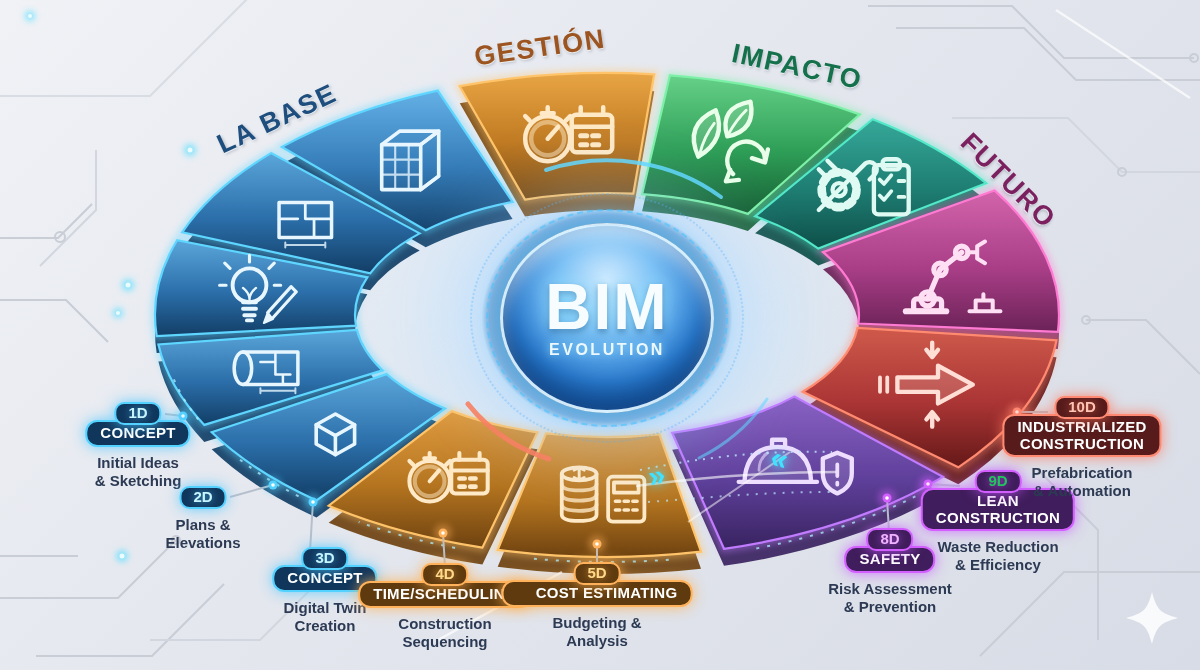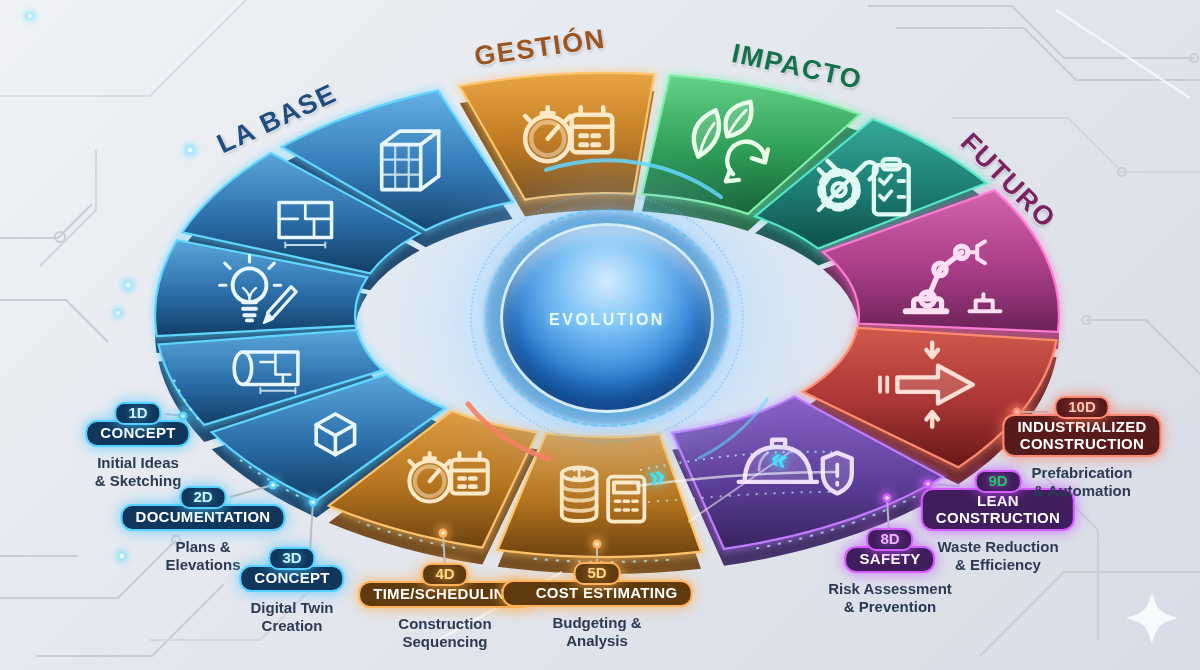--- a/index.html
+++ b/index.html
@@ -374,41 +374,41 @@
         <circle cx="1017" cy="412" r="9" fill="#ff8a74" opacity="0.4" filter="url(#blur3)"></circle>
         <circle cx="1017" cy="412" r="4.5" fill="#ff8a74"></circle>
         <circle cx="1017" cy="412" r="1.8" fill="#ffffff"></circle>
       </g>
 
     <path d="M1152,592 C1157,610 1160,613 1178,618 C1160,623 1157,626 1152,644 C1147,626 1144,623 1126,618 C1144,613 1147,610 1152,592 Z" fill="#fbfcfd" opacity=".92"></path>
   </svg>
 
   <div class="cb-dark"></div>
   <div class="center-badge">
+    <div class="cb-title">BIM</div>
     <div class="cb-sub">EVOLUTION</div>
   </div>
 
   <div id="categories">
       <div class="cat" style="left: 277px; top: 119px; color: rgb(29, 78, 126); transform: translate(-50%, -50%) rotate(-25deg);">LA BASE</div>
       <div class="cat" style="left: 540px; top: 48px; color: rgb(156, 85, 32); transform: translate(-50%, -50%) rotate(-8deg);">GESTIÓN</div>
       <div class="cat" style="left: 797px; top: 67px; color: rgb(21, 112, 76); transform: translate(-50%, -50%) rotate(12deg);">IMPACTO</div>
       <div class="cat" style="left: 1008px; top: 181px; color: rgb(124, 33, 96); transform: translate(-50%, -50%) rotate(45deg);">FUTURO</div>
     </div>
   <div id="callouts">
       <div class="callout" style="left: 138px; top: 402px;">
         <div class="co-tab" style="background: rgb(16, 54, 92); border: 2px solid rgb(84, 210, 255); color: rgb(198, 244, 255); box-shadow: rgba(80, 200, 255, 0.85) 0px 0px 14px; text-shadow: rgba(80, 200, 255, 0.85) 0px 0px 8px;">1D</div>
         <div class="co-pill" style="background: rgb(16, 54, 92); border: 2px solid rgb(84, 210, 255); box-shadow: rgba(80, 200, 255, 0.85) 0px 0px 14px;">CONCEPT</div>
         <div class="co-desc" style="color: rgb(44, 58, 84);">Initial Ideas<br>&amp; Sketching</div>
       </div>
       <div class="callout" style="left: 203px; top: 486px;">
         <div class="co-tab" style="background: rgb(16, 54, 92); border: 2px solid rgb(84, 210, 255); color: rgb(198, 244, 255); box-shadow: rgba(80, 200, 255, 0.85) 0px 0px 14px; text-shadow: rgba(80, 200, 255, 0.85) 0px 0px 8px;">2D</div>
-        <div class="co-pill" style="background: rgb(16, 54, 92); border: 2px solid rgb(84, 210, 255); box-shadow: rgba(80, 200, 255, 0.85) 0px 0px 14px;">DOCUMENTATION</div>
         <div class="co-desc" style="color: rgb(44, 58, 84);">Plans &amp;<br>Elevations</div>
       </div>
-      <div class="callout" style="left: 292px; top: 547px;">
+      <div class="callout" style="left: 325px; top: 547px;">
         <div class="co-tab" style="background: rgb(16, 54, 92); border: 2px solid rgb(84, 210, 255); color: rgb(198, 244, 255); box-shadow: rgba(80, 200, 255, 0.85) 0px 0px 14px; text-shadow: rgba(80, 200, 255, 0.85) 0px 0px 8px;">3D</div>
         <div class="co-pill" style="background: rgb(16, 54, 92); border: 2px solid rgb(84, 210, 255); box-shadow: rgba(80, 200, 255, 0.85) 0px 0px 14px;">CONCEPT</div>
         <div class="co-desc" style="color: rgb(44, 58, 84);">Digital Twin<br>Creation</div>
       </div>
       <div class="callout" style="left: 445px; top: 563px;">
         <div class="co-tab" style="background: rgb(94, 58, 14); border: 2px solid rgb(255, 178, 92); color: rgb(255, 217, 138); box-shadow: rgba(255, 176, 80, 0.85) 0px 0px 14px; text-shadow: rgba(255, 176, 80, 0.85) 0px 0px 8px;">4D</div>
         <div class="co-pill" style="background: rgb(94, 58, 14); border: 2px solid rgb(255, 178, 92); box-shadow: rgba(255, 176, 80, 0.85) 0px 0px 14px;">TIME/SCHEDULING</div>
         <div class="co-desc" style="color: rgb(44, 58, 84);">Construction<br>Sequencing</div>
       </div>
       <div class="callout" style="left: 597px; top: 562px;">

